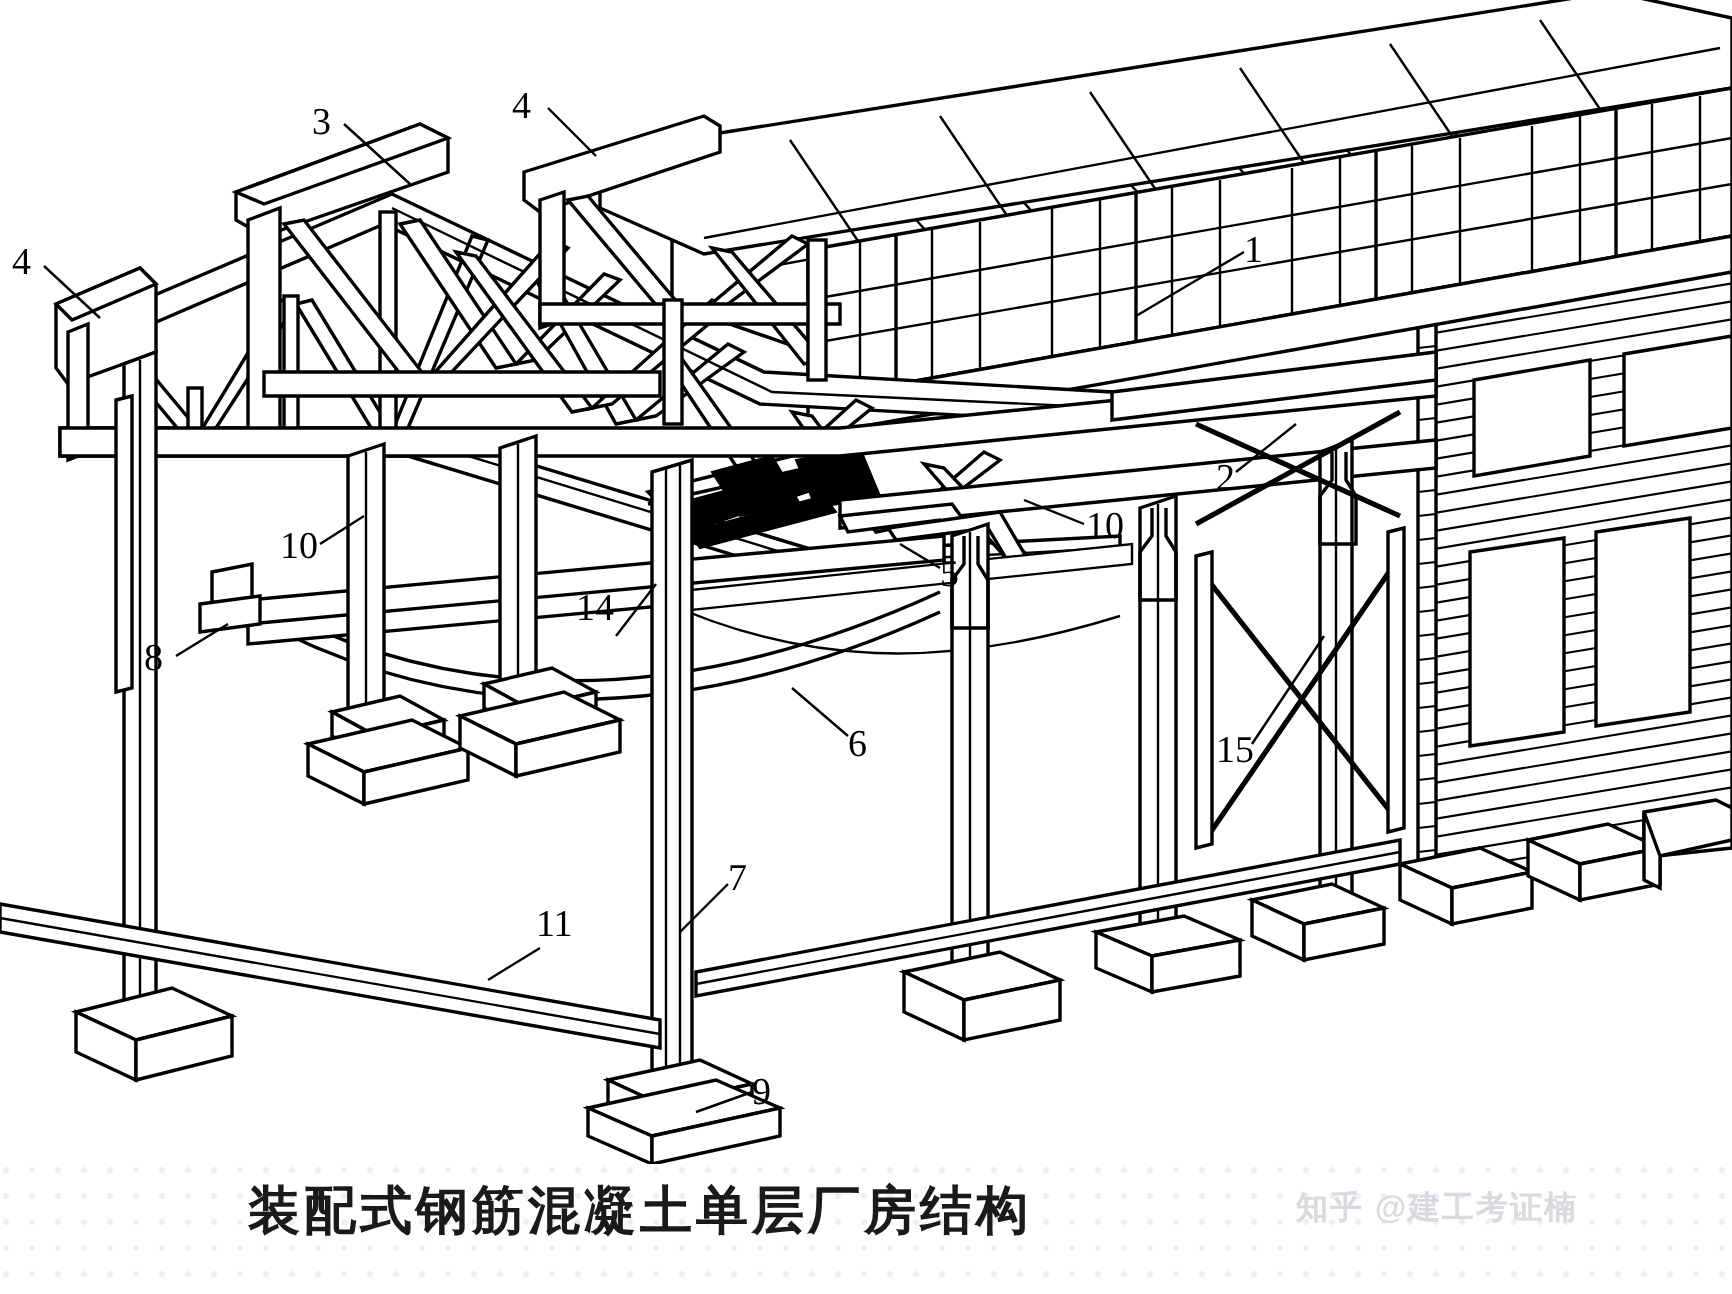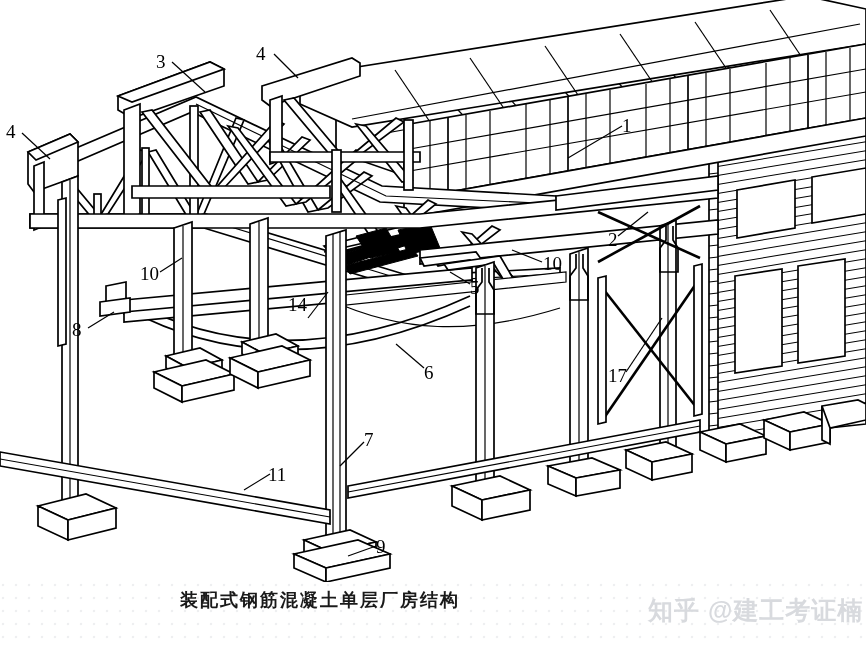--- a/index.html
+++ b/index.html
@@ -38,32 +38,32 @@
       radial-gradient(circle at 3px 3px, rgba(60,70,90,0.085) 1.35px, rgba(0,0,0,0) 1.6px);
     background-size: 13px 13px;
   }
   #caption-text {
     position: absolute;
     left: 0;
     top: 588px;
     width: 640px;
     text-align: center;
     font-family: "Liberation Serif", "DejaVu Serif", serif;
-    font-size: 18px;
+    font-size: 26px;
     font-weight: 700;
     letter-spacing: 2px;
     color: #1a1a1a;
     white-space: nowrap;
   }
   #watermark {
     position: absolute;
     left: 648px;
     top: 594px;
     font-family: "Liberation Sans", "DejaVu Sans", sans-serif;
-    font-size: 25px;
+    font-size: 16px;
     font-weight: 600;
     color: #d8dade;
     letter-spacing: 1px;
     white-space: nowrap;
     user-select: none;
   }
   .lbl {
     position: absolute;
     font-family: "Liberation Serif", "DejaVu Serif", serif;
     font-size: 19px;
@@ -498,23 +498,23 @@
   <div class="lbl" style="left:622px; top:116px;">1</div>
   <div class="lbl" style="left:608px; top:230px;">2</div>
   <div class="lbl" style="left:156px; top:52px;">3</div>
   <div class="lbl" style="left:6px;   top:122px;">4</div>
   <div class="lbl" style="left:470px; top:278px;">5</div>
   <div class="lbl" style="left:424px; top:363px;">6</div>
   <div class="lbl" style="left:364px; top:430px;">7</div>
   <div class="lbl" style="left:72px;  top:320px;">8</div>
   <div class="lbl" style="left:376px; top:537px;">9</div>
   <div class="lbl" style="left:543px; top:254px;">10</div>
-  <div class="lbl" style="left:268px; top:465px;">11</div>
+  <div class="lbl" style="left:268px; top:453px;">11</div>
   <div class="lbl" style="left:256px; top:44px;">4</div>
   <div class="lbl" style="left:140px; top:264px;">10</div>
   <div class="lbl" style="left:288px; top:295px;">14</div>
-  <div class="lbl" style="left:608px; top:366px;">17</div>
+  <div class="lbl" style="left:608px; top:366px;">15</div>
 
   <div id="caption-strip"></div>
   <div id="caption-text">装配式钢筋混凝土单层厂房结构</div>
   <div id="watermark">知乎 @建工考证楠</div>
 
 </div>
 
 </body></html>

